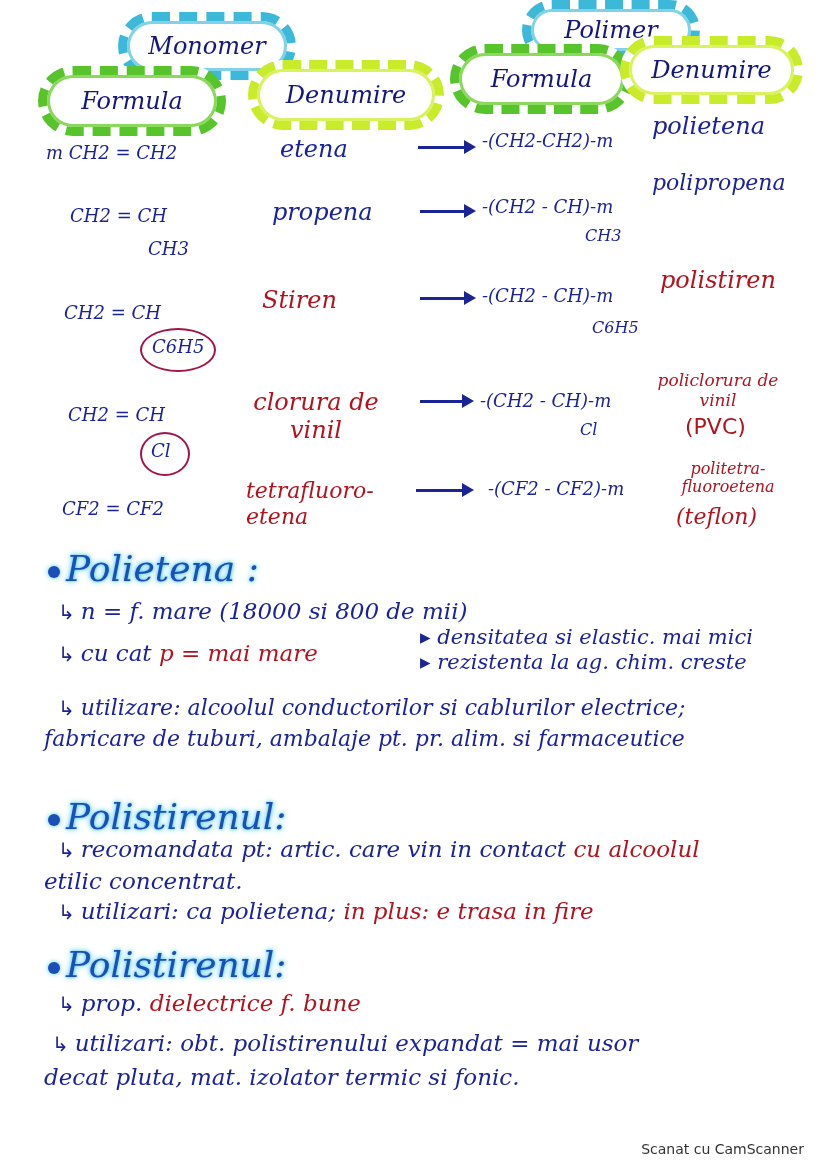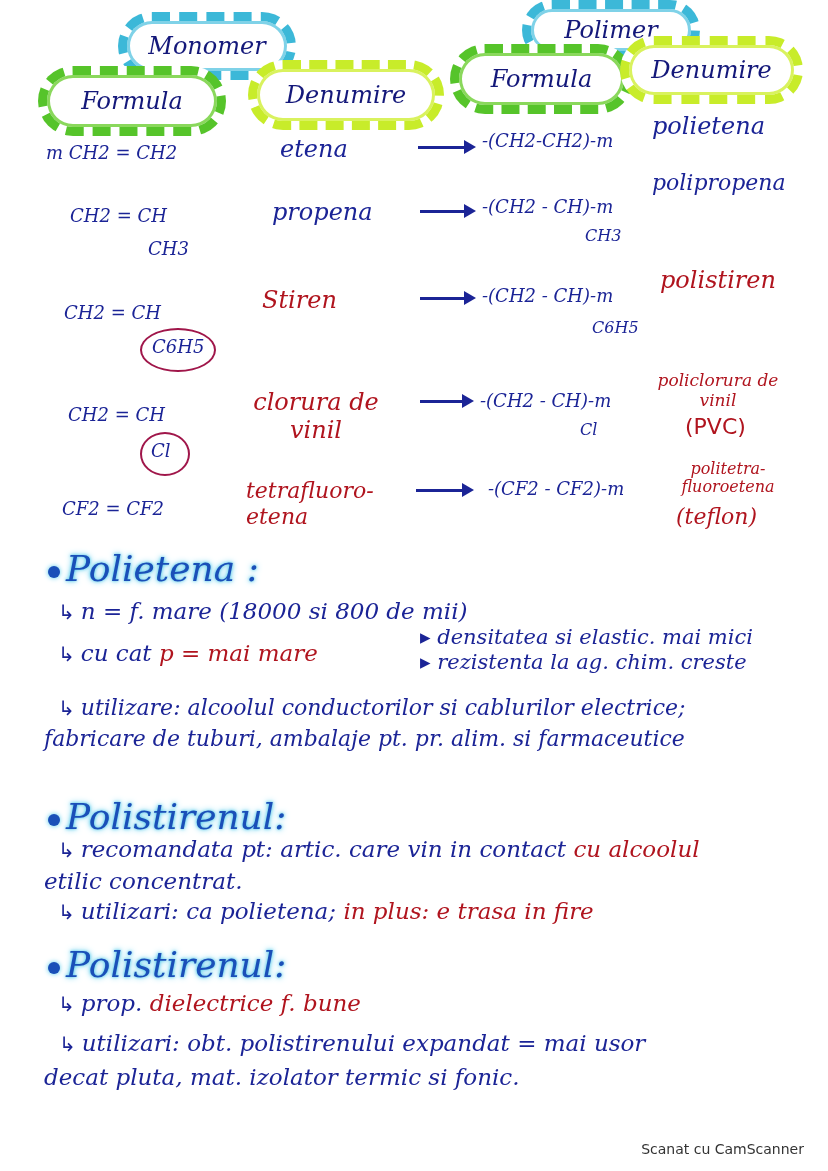--- a/index.html
+++ b/index.html
@@ -136,20 +136,20 @@
   <span class="red">in plus: e trasa in fire</span>
 </div>
 
 <div class="section-title" style="left:48px; top:944px;">
   <span class="dot"></span><span>Polistirenul:</span>
 </div>
 <div class="line" style="left:58px; top:990px;">
   <span class="bullet">↳</span><span>prop.</span>
   <span class="red">dielectrice f. bune</span>
 </div>
-<div class="line" style="left:59px; top:1030px;">
+<div class="line" style="left:52px; top:1030px;">
   <span class="bullet">↳</span><span>utilizari: obt. polistirenului expandat = mai usor</span>
 </div>
 <div class="line" style="left:44px; top:1064px;">
   <span>decat pluta, mat. izolator termic si fonic.</span>
 </div>
 
 <div class="footer">Scanat cu CamScanner</div>
 
 </body></html>

